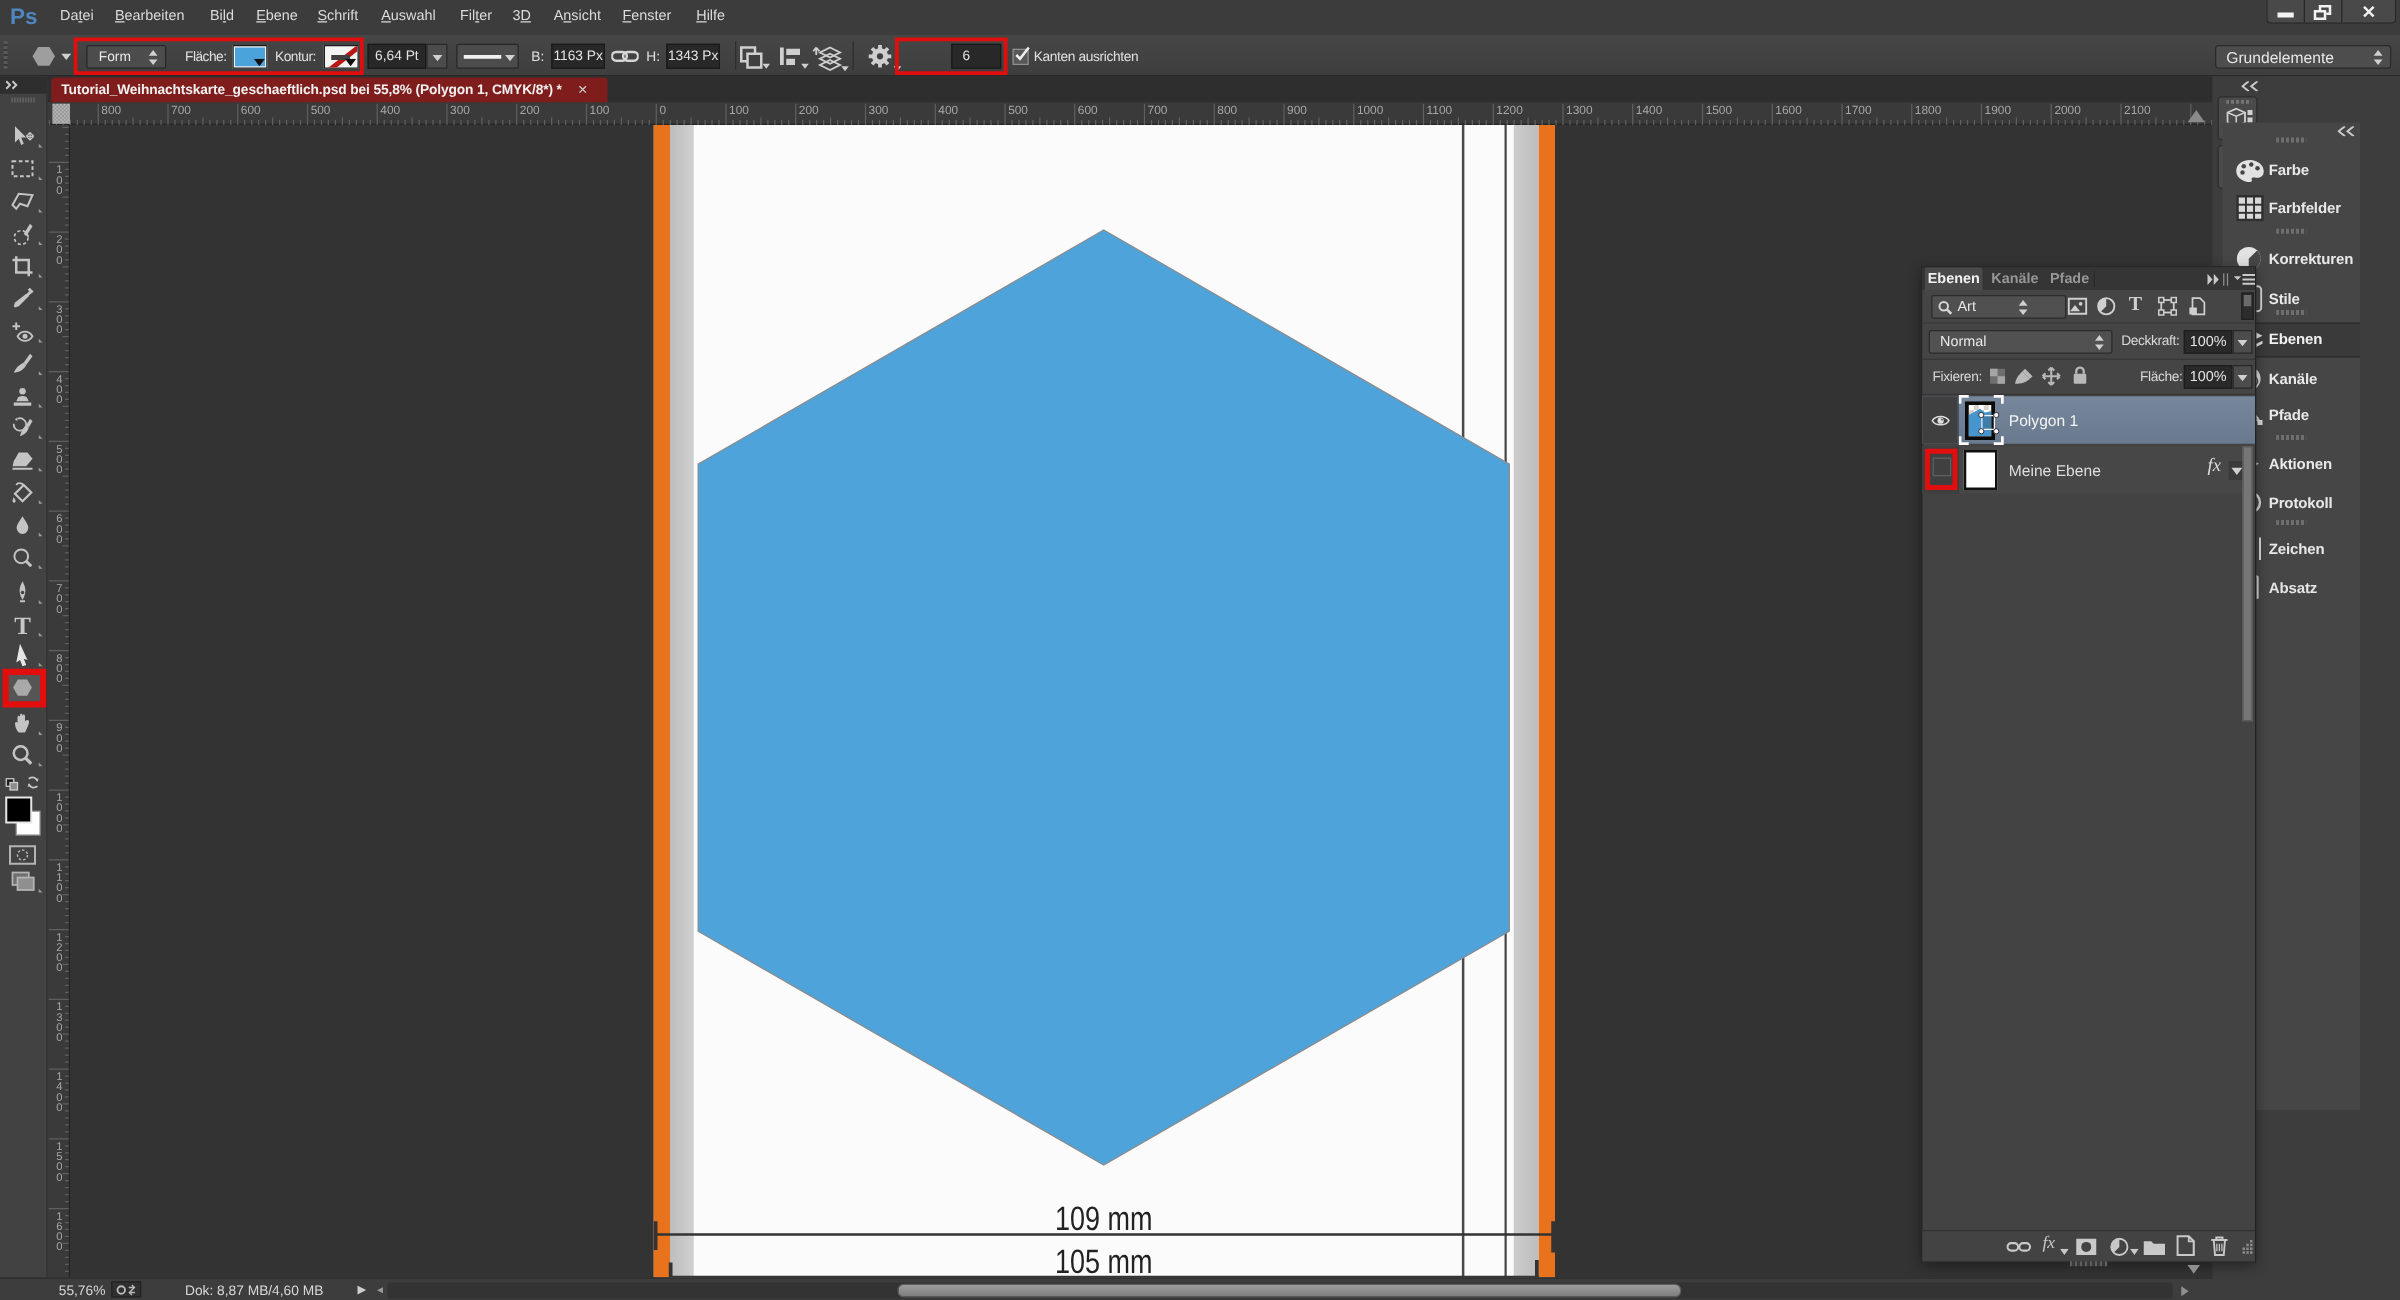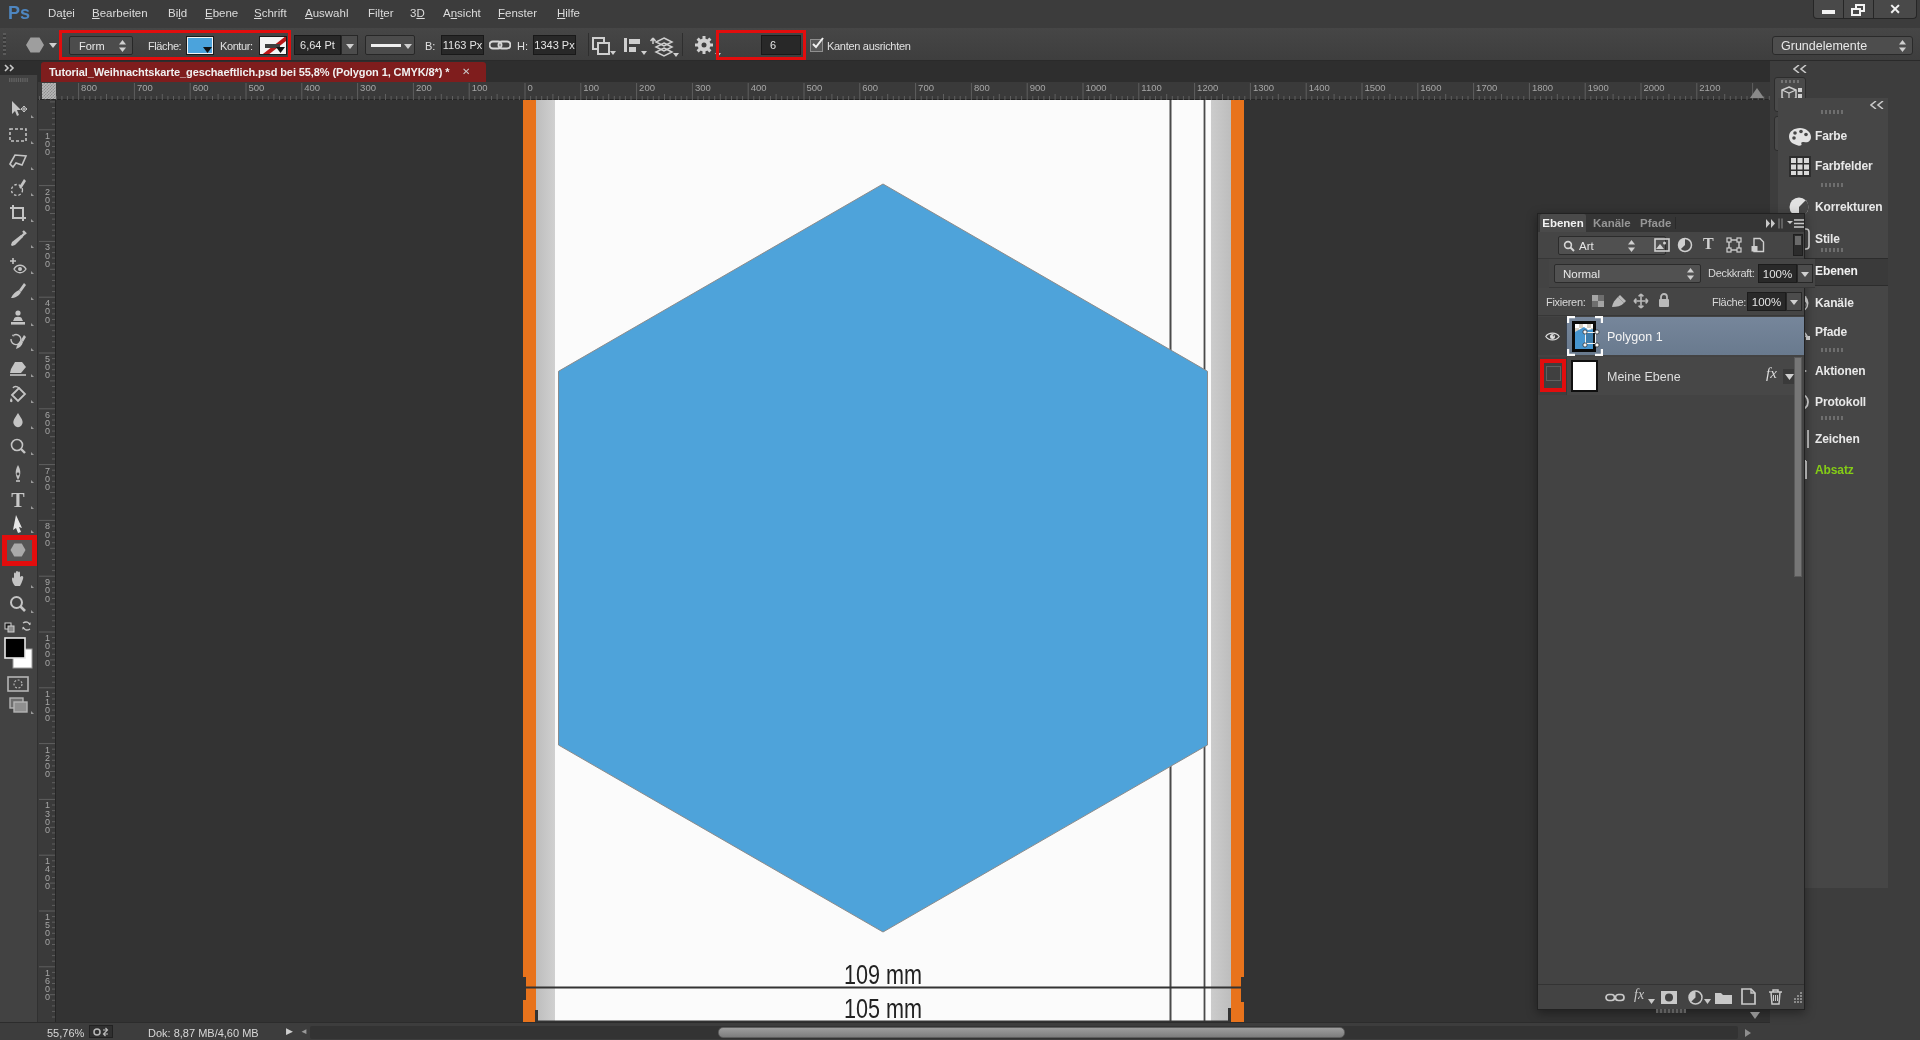--- a/index.html
+++ b/index.html
@@ -562,40 +562,40 @@
 
     <svg class="abs" style="left:11px;top:330px;" width="22" height="22" viewBox="0 0 22 22">
       <text x="8" y="17" text-anchor="middle" font-size="19" font-family="Liberation Sans" fill="#d9d9d9">A</text>
       <path d="M19,2 V20" stroke="#d9d9d9" stroke-width="1.6"></path>
     </svg>
     <div class="abs" style="left:37px;top:334px;font-size:12px;letter-spacing:-0.1px;font-weight:bold;color:#e8e8e8;">Zeichen</div>
 
     <svg class="abs" style="left:12px;top:361px;" width="20" height="22" viewBox="0 0 20 22">
       <path d="M16,2 V20 M12,2 V20 M16,2 H7 M12,11 H8 a4.5,4.5 0 0 1 0,-9" fill="none" stroke="#d9d9d9" stroke-width="1.8"></path>
     </svg>
-    <div class="abs" style="left:37px;top:365px;font-size:12px;letter-spacing:-0.1px;font-weight:bold;color:#84cc16;">Absatz</div>
+    <div class="abs" style="left:37px;top:365px;font-size:12px;letter-spacing:-0.1px;font-weight:bold;color:#e5e5e5;">Absatz</div>
   </div>
 
   <div class="abs" id="layers" style="left:1537px;top:213px;width:268px;height:797px;background:#434343;border:1px solid #222;box-shadow:0 3px 10px rgba(0,0,0,0.4);">
 
     <div class="abs" style="left:0;top:0;width:266px;height:18px;background:#353535;">
       <div class="abs" style="left:2px;top:0;width:46px;height:18px;background:#4a4a4a;border-radius:2px 2px 0 0;color:#f2f2f2;font-size:11.5px;font-weight:bold;text-align:center;line-height:18px;">Ebenen</div>
       <div class="abs" style="left:55px;top:3px;font-size:11.5px;font-weight:bold;color:#969696;">Kanäle</div>
       <div class="abs" style="left:102px;top:3px;font-size:11.5px;font-weight:bold;color:#969696;">Pfade</div>
       <div class="abs" style="left:137px;top:3px;width:1px;height:12px;background:#2a2a2a;"></div>
       <svg class="abs" style="left:227px;top:4px;" width="40" height="11" viewBox="0 0 40 11">
         <path d="M1,1 l4,4.5 l-4,4.5 Z M6,1 l4,4.5 l-4,4.5 Z" fill="#c9c9c9"></path>
         <path d="M14,0.5 v10 M17,0.5 v10" stroke="#8e8e8e" stroke-width="1"></path>
         <path d="M22,3 l3,3 l3,-3 Z" fill="#c9c9c9"></path>
         <path d="M29,2 h10 M29,5.5 h10 M29,9 h10" stroke="#c9c9c9" stroke-width="1.6"></path>
       </svg>
     </div>
 
     <div class="abs" style="left:0;top:18px;width:266px;height:27px;background:#454545;border-bottom:1px solid #373737;">
-      <div class="abs" style="left:20px;top:4px;width:108px;height:19px;background:#505050;border:1px solid #2b2b2b;border-radius:2px;padding-left:16px;">
+      <div class="abs" style="left:7px;top:4px;width:108px;height:19px;background:#505050;border:1px solid #2b2b2b;border-radius:2px;padding-left:16px;">
         <svg class="abs" style="left:4px;top:3px;" width="13" height="13" viewBox="0 0 13 13">
             <circle cx="5" cy="5" r="3.4" fill="none" stroke="#d6d6d6" stroke-width="1.6"></circle>
             <path d="M7.5,7.5 L11,11" stroke="#d6d6d6" stroke-width="2"></path>
           </svg>
         <div class="abs" style="left:20px;top:3px;font-size:11.5px;color:#e6e6e6;">Art</div>
         <svg class="abs" style="left:68px;top:3px;" width="9" height="12" viewBox="0 0 9 12">
             <polygon points="4.5,0 8,4.5 1,4.5" fill="#d0d0d0"></polygon>
             <polygon points="4.5,12 8,7.5 1,7.5" fill="#d0d0d0"></polygon>
           </svg>
       </div>
@@ -620,21 +620,21 @@
         </svg>
       <svg class="abs" style="left:212px;top:5px;" width="16" height="16" viewBox="0 0 16 16">
           <path d="M4,1.5 H10 L13.5,5 V14.5 H4 Z" fill="none" stroke="#cfcfcf" stroke-width="1.4"></path>
           <rect x="1.5" y="9" width="6" height="5.5" fill="#cfcfcf"></rect>
         </svg>
       <div class="abs" style="left:255px;top:2px;width:10px;height:22px;background:#2c2c2c;border:1px solid #1f1f1f;">
           <div class="abs" style="left:1px;top:1px;width:6px;height:9px;background:#6a6a6a;"></div>
         </div>
     </div>
 
-    <div class="abs" style="left:0;top:45px;width:266px;height:29px;background:#454545;border-bottom:1px solid #373737;margin-left:11px;">
+    <div class="abs" style="left:0;top:45px;width:266px;height:29px;background:#454545;border-bottom:1px solid #373737;">
       <div class="abs" style="left:5px;top:5px;width:147px;height:19px;background:#515151;border:1px solid #2b2b2b;border-radius:2px;">
         <div class="abs" style="left:8px;top:3px;font-size:11.5px;color:#e8e8e8;">Normal</div>
         <svg class="abs" style="left:131px;top:3px;" width="9" height="12" viewBox="0 0 9 12">
             <polygon points="4.5,0 8,4.5 1,4.5" fill="#d0d0d0"></polygon>
             <polygon points="4.5,12 8,7.5 1,7.5" fill="#d0d0d0"></polygon>
           </svg>
       </div>
       <div class="abs" style="left:159px;top:8px;font-size:11px;letter-spacing:-0.3px;color:#d8d8d8;">Deckkraft:</div>
       <div class="abs" style="left:209px;top:5px;width:39px;height:19px;background:#292929;border:1px solid #1c1c1c;color:#e4e4e4;font-size:11.5px;text-align:center;line-height:18px;">100%</div>
       <div class="abs" style="left:248px;top:5px;width:16px;height:19px;background:#4c4c4c;border:1px solid #272727;">

